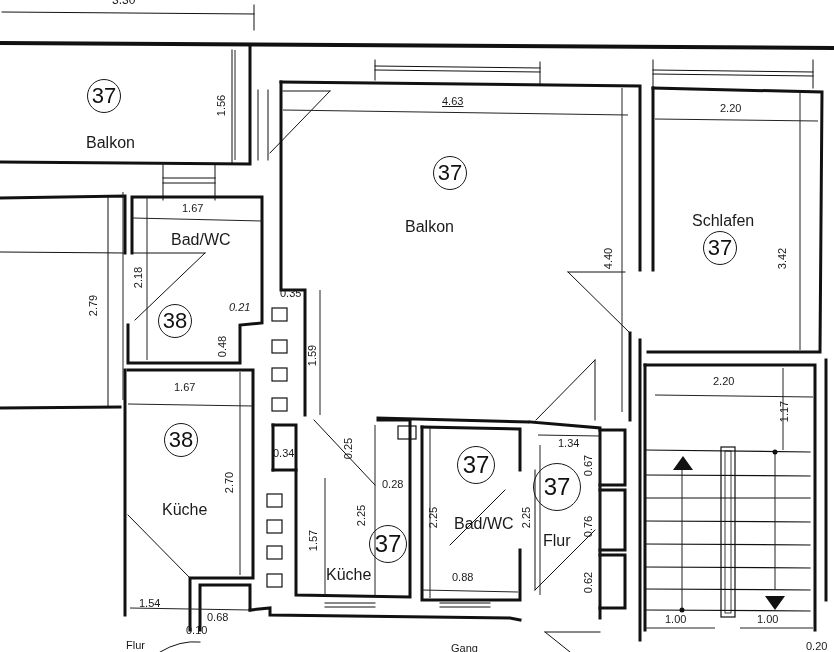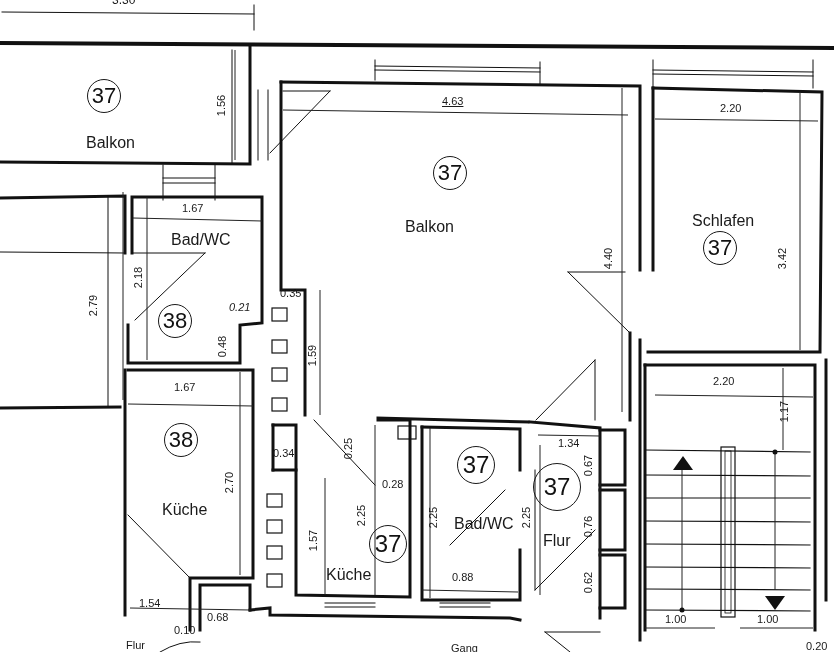--- a/index.html
+++ b/index.html
@@ -178,21 +178,21 @@
 <div class="lbl dim v" style="left:128px;top:272px;">2.18</div>
 <div class="lbl dim" style="left:229px;top:302px;font-style:italic;">0.21</div>
 <div class="lbl dim v" style="left:212px;top:341px;">0.48</div>
 
 <div class="badge" style="left:164px;top:423px;">38</div>
 <div class="lbl room-name" style="left:162px;top:502px;">Küche</div>
 <div class="lbl dim" style="left:174px;top:382px;">1.67</div>
 <div class="lbl dim v" style="left:219px;top:477px;">2.70</div>
 <div class="lbl dim" style="left:139px;top:598px;">1.54</div>
 <div class="lbl dim" style="left:207px;top:580px;margin-top:32px;">0.68</div>
-<div class="lbl dim" style="left:174px;top:625px;">0.10</div>
+<div class="lbl dim" style="left:186px;top:625px;">0.10</div>
 
 <div class="lbl dim" style="left:273px;top:448px;">0.34</div>
 <div class="lbl dim v" style="left:338px;top:443px;">0.25</div>
 <div class="lbl dim" style="left:382px;top:455px;margin-top:24px;">0.28</div>
 <div class="lbl dim v" style="left:351px;top:510px;">2.25</div>
 <div class="lbl dim v" style="left:303px;top:535px;">1.57</div>
 <div class="badge" style="left:369px;top:525px;width:38px;height:38px;font-size:24px;">37</div>
 <div class="lbl room-name" style="left:326px;top:567px;">Küche</div>
 
 <div class="badge" style="left:457px;top:446px;width:38px;height:38px;font-size:24px;">37</div>

